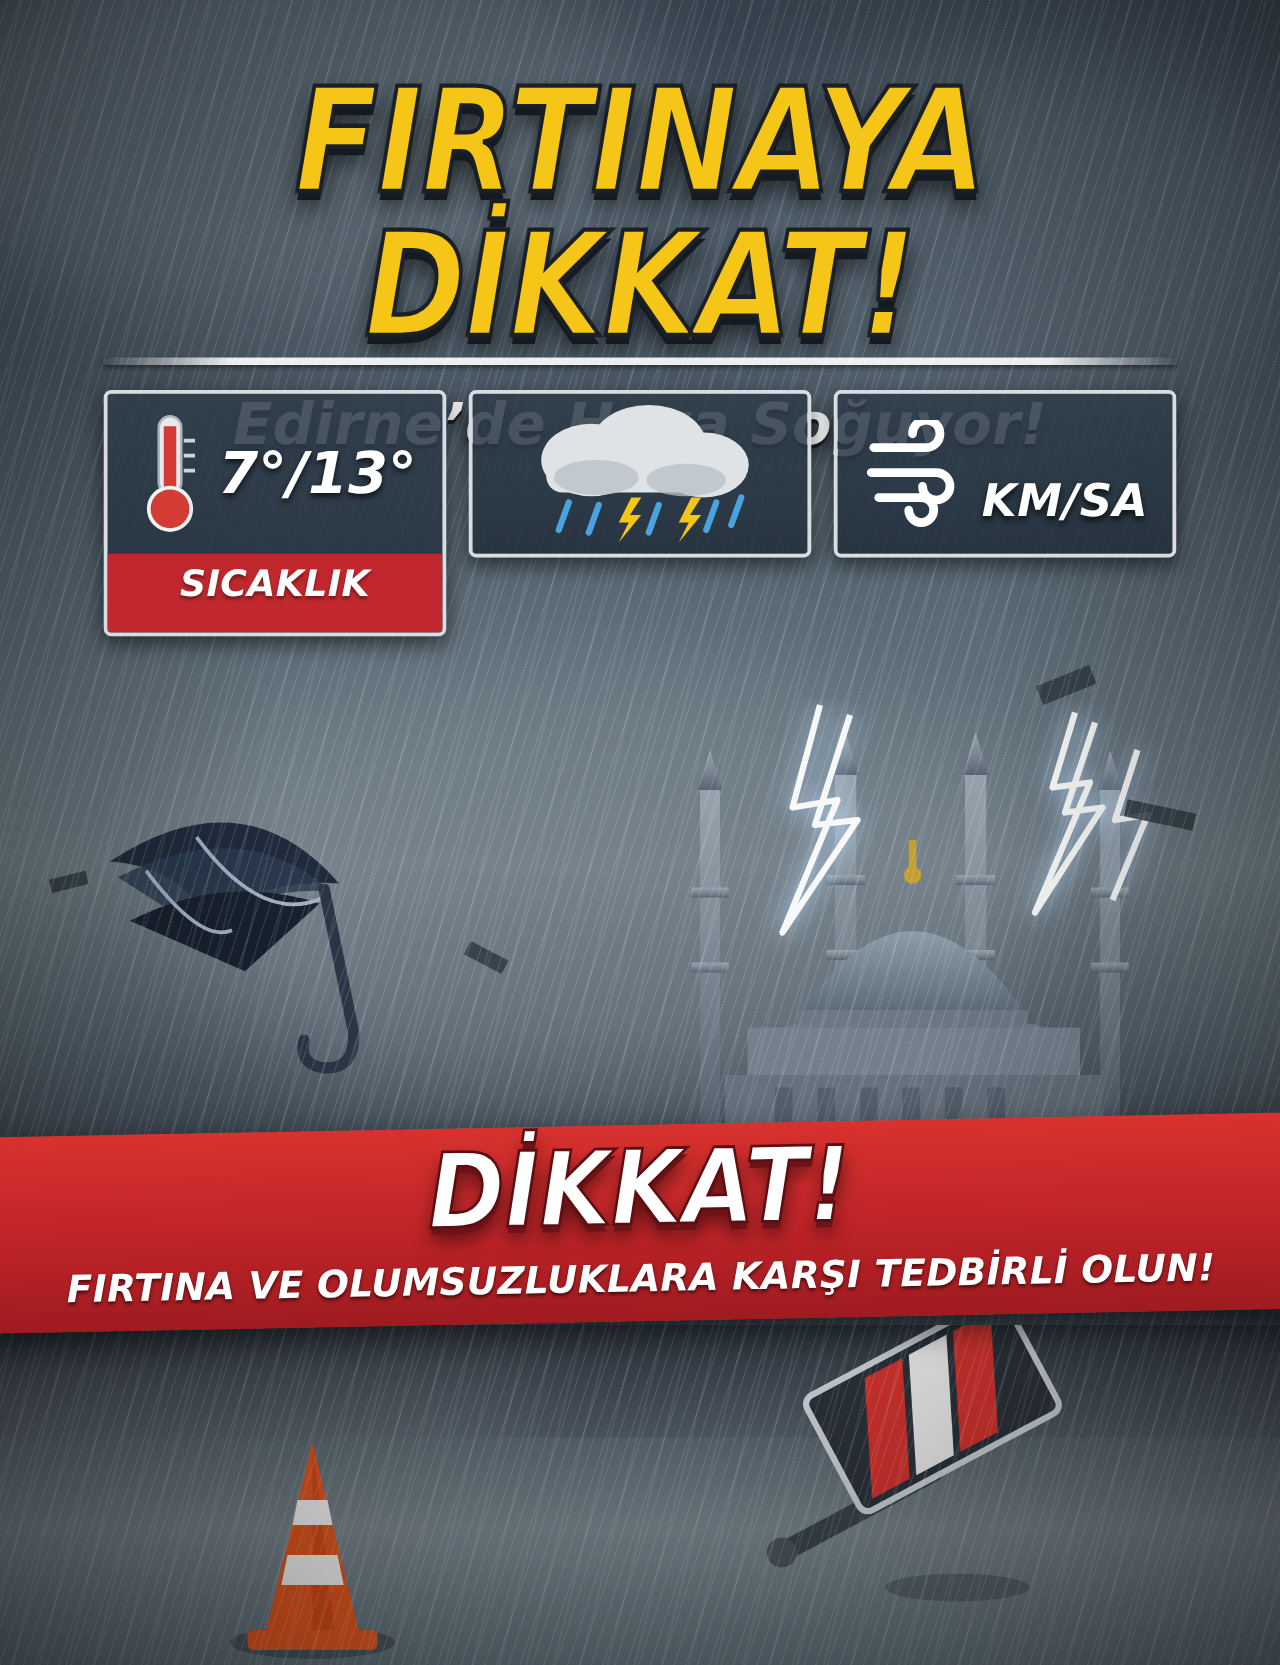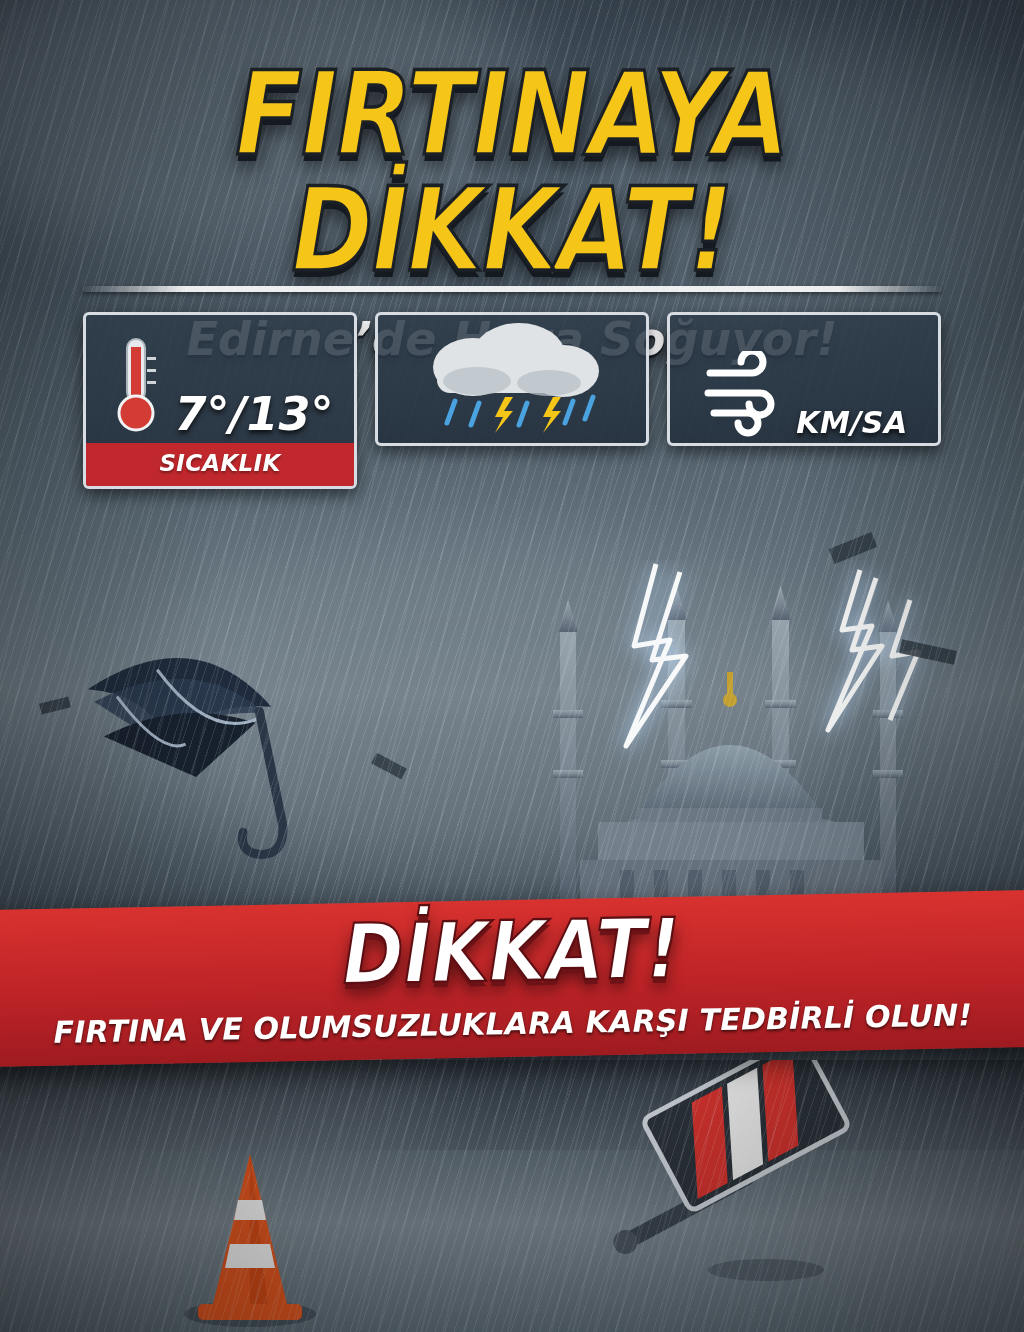--- a/index.html
+++ b/index.html
@@ -111,38 +111,38 @@
     width:268px;
     border:3px solid #d7dde2;
     border-radius:6px;
     background:linear-gradient(180deg,rgba(46,60,74,.86),rgba(35,47,60,.9));
     box-shadow:0 6px 16px rgba(0,0,0,.55);
     overflow:hidden;
     display:flex;flex-direction:column;
   }
   .card-top{
     height:128px;
-    display:flex;align-items:flex-end;justify-content:center;gap:10px;
+    display:flex;align-items:center;justify-content:center;gap:10px;
     padding:6px 8px;box-sizing:border-box;
   }
   .card-value{
     font-family:"DejaVu Sans", sans-serif;
     font-weight:bold;font-size:46px;color:#ffffff;
     text-shadow:0 3px 5px rgba(0,0,0,.75);
     line-height:.95;text-align:left;
   }
-  .card-value small{display:block;font-size:30px;letter-spacing:.5px;margin-top:46px;}
+  .card-value small{display:block;font-size:36px;letter-spacing:.5px;margin-top:46px;}
   .card-label{
     background:#c1282d;
     color:#fff;
     font-family:"DejaVu Sans", sans-serif;
     font-weight:bold;
-    font-size:23px;
+    font-size:29px;
     text-align:center;
-    padding:8px 6px 9px;
+    padding:8px 6px 23px;
     line-height:1.12;
     letter-spacing:.3px;
     text-shadow:0 2px 3px rgba(0,0,0,.4);
   }
   .card-2 .card-top{height:128px;}
   .card-3 .card-value{font-size:44px;}
 
   
   #alert{
     position:absolute;left:-14px;right:-14px;top:900px;

